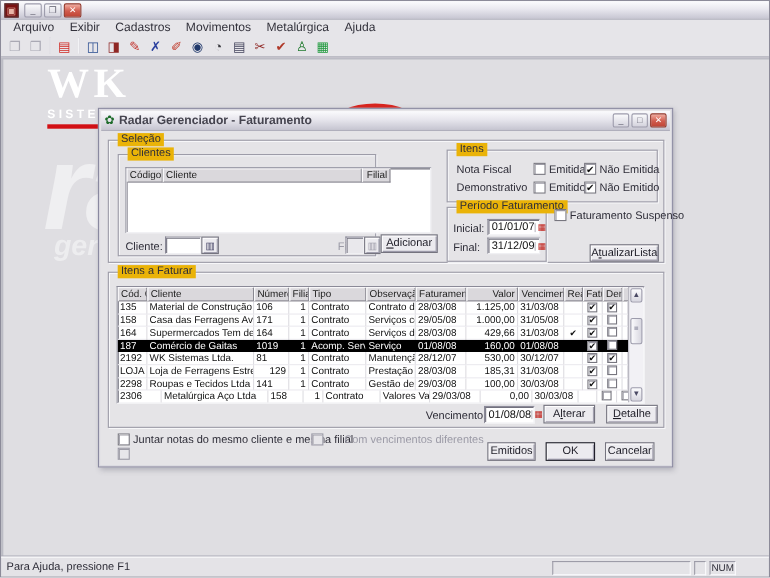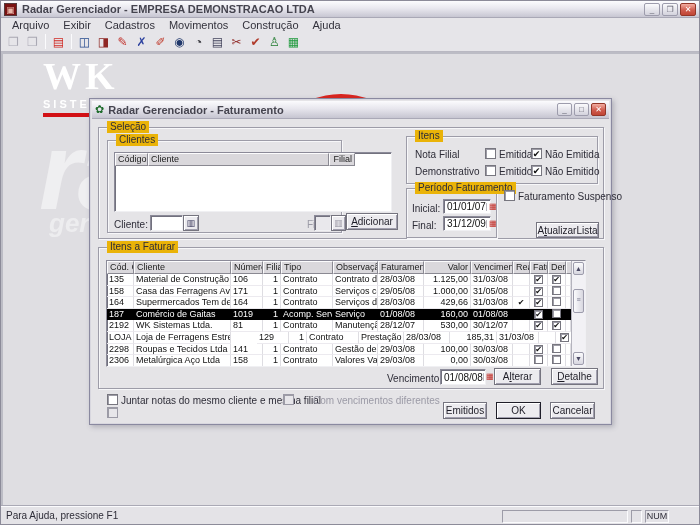--- a/index.html
+++ b/index.html
@@ -87,34 +87,33 @@
   .status-help { position:absolute; left:5px; top:3px; font-size:10px; color:#2e2d38; }
   .status-panel { position:absolute; top:3px; height:13px; background:#E4E3E7; border:1px solid #9d9ca8; border-bottom-color:#fbfbfd; border-right-color:#fbfbfd; font-size:9px; line-height:11px; text-align:center; color:#2e2d38; }
 </style>
 </head>
 <body>
 
 <div class="window">
 
   <div class="titlebar">
     <div class="app-icon">▣</div>
-    <div class="title">Radar Gerenciador - EMPRESA DEMONSTRACAO LTDA</div>
     <div class="winbtns">
       <div class="wbtn">_</div>
       <div class="wbtn">❐</div>
       <div class="wbtn close">✕</div>
     </div>
   </div>
 
   <div class="menubar" id="menubar">
       <span class="menu-item">Arquivo</span>
       <span class="menu-item">Exibir</span>
       <span class="menu-item">Cadastros</span>
       <span class="menu-item">Movimentos</span>
-      <span class="menu-item">Construção</span>
+      <span class="menu-item">Metalúrgica</span>
       <span class="menu-item">Ajuda</span>
     </div>
 
   <div class="toolbar" id="toolbar">
       <span class="tb-btn disabled">
         <span class="tb-glyph" style="color: rgb(163, 159, 176);">❐</span>
       </span>
       <span class="tb-btn disabled">
         <span class="tb-glyph" style="color: rgb(163, 159, 176);">❒</span>
       </span>
@@ -212,21 +211,21 @@
               <span>i</span>
               <span>o</span>
               <span>n</span>
               <span>a</span>
               <span>r</span>
             </div>
         </div>
 
         <div class="groupbox" style="left:307px; top:8px; width:192px; height:48px;">
           <span class="grouplabel">Itens</span>
-          <span class="lbl" style="left:8px; top:12px;">Nota Filial</span>
+          <span class="lbl" style="left:8px; top:12px;">Nota Fiscal</span>
           <span class="cb" style="left:78px; top:11px;"></span>
           <span class="lbl" style="left:92px; top:12px;">Emitida</span>
           <span class="cb checked" style="left:124px; top:11px;">✔</span>
           <span class="lbl" style="left:138px; top:12px;">Não Emitida</span>
           <span class="lbl" style="left:8px; top:29px;">Demonstrativo</span>
           <span class="cb" style="left:78px; top:28px;"></span>
           <span class="lbl" style="left:92px; top:29px;">Emitido</span>
           <span class="cb checked" style="left:124px; top:28px;">✔</span>
           <span class="lbl" style="left:138px; top:29px;">Não Emitido</span>
         </div>
@@ -357,21 +356,21 @@
                 <span class="gcell" style="width: 47px; text-align: right;">530,00</span>
                 <span class="gcell" style="width: 42px; text-align: left;">30/12/07</span>
                 <span class="gcell gcheck checkmark" style="width: 17px; text-align: center;"></span>
                 <span class="gcell gcheck" style="width: 18px; text-align: center;"><span class="cb small checked">✔</span></span>
                 <span class="gcell gcheck" style="width: 18px; text-align: center;"><span class="cb small checked">✔</span></span>
                 <span class="gcell" style="width: 5px; text-align: left;"></span>
               </div>
               <div class="grow">
                 <span class="gcell" style="width: 27px; text-align: left;">LOJA</span>
                 <span class="gcell" style="width: 97px; text-align: left;">Loja de Ferragens Estrela d</span>
-                <span class="gcell" style="width: 32px; text-align: left; margin-left: 26px;">129</span>
+                <span class="gcell" style="width: 32px; text-align: right;">129</span>
                 <span class="gcell" style="width: 18px; text-align: right;">1</span>
                 <span class="gcell" style="width: 52px; text-align: left;">Contrato</span>
                 <span class="gcell" style="width: 45px; text-align: left;">Prestação de</span>
                 <span class="gcell" style="width: 46px; text-align: left;">28/03/08</span>
                 <span class="gcell" style="width: 47px; text-align: right;">185,31</span>
                 <span class="gcell" style="width: 42px; text-align: left;">31/03/08</span>
                 <span class="gcell gcheck checkmark" style="width: 17px; text-align: center;"></span>
                 <span class="gcell gcheck" style="width: 18px; text-align: center;"><span class="cb small checked">✔</span></span>
                 <span class="gcell gcheck" style="width: 18px; text-align: center;"><span class="cb small"></span></span>
                 <span class="gcell" style="width: 5px; text-align: left;"></span>
@@ -385,21 +384,21 @@
                 <span class="gcell" style="width: 45px; text-align: left;">Gestão de Pe</span>
                 <span class="gcell" style="width: 46px; text-align: left;">29/03/08</span>
                 <span class="gcell" style="width: 47px; text-align: right;">100,00</span>
                 <span class="gcell" style="width: 42px; text-align: left;">30/03/08</span>
                 <span class="gcell gcheck checkmark" style="width: 17px; text-align: center;"></span>
                 <span class="gcell gcheck" style="width: 18px; text-align: center;"><span class="cb small checked">✔</span></span>
                 <span class="gcell gcheck" style="width: 18px; text-align: center;"><span class="cb small"></span></span>
                 <span class="gcell" style="width: 5px; text-align: left;"></span>
               </div>
               <div class="grow">
-                <span class="gcell" style="width: 27px; text-align: left;">2306</span>
+                <span class="gcell" style="width: 40px; text-align: left;">2306</span>
                 <span class="gcell" style="width: 97px; text-align: left;">Metalúrgica Aço Ltda</span>
                 <span class="gcell" style="width: 32px; text-align: left;">158</span>
                 <span class="gcell" style="width: 18px; text-align: right;">1</span>
                 <span class="gcell" style="width: 52px; text-align: left;">Contrato</span>
                 <span class="gcell" style="width: 45px; text-align: left;">Valores Variá</span>
                 <span class="gcell" style="width: 46px; text-align: left;">29/03/08</span>
                 <span class="gcell" style="width: 47px; text-align: right;">0,00</span>
                 <span class="gcell" style="width: 42px; text-align: left;">30/03/08</span>
                 <span class="gcell gcheck checkmark" style="width: 17px; text-align: center;"></span>
                 <span class="gcell gcheck" style="width: 18px; text-align: center;"><span class="cb small"></span></span>

